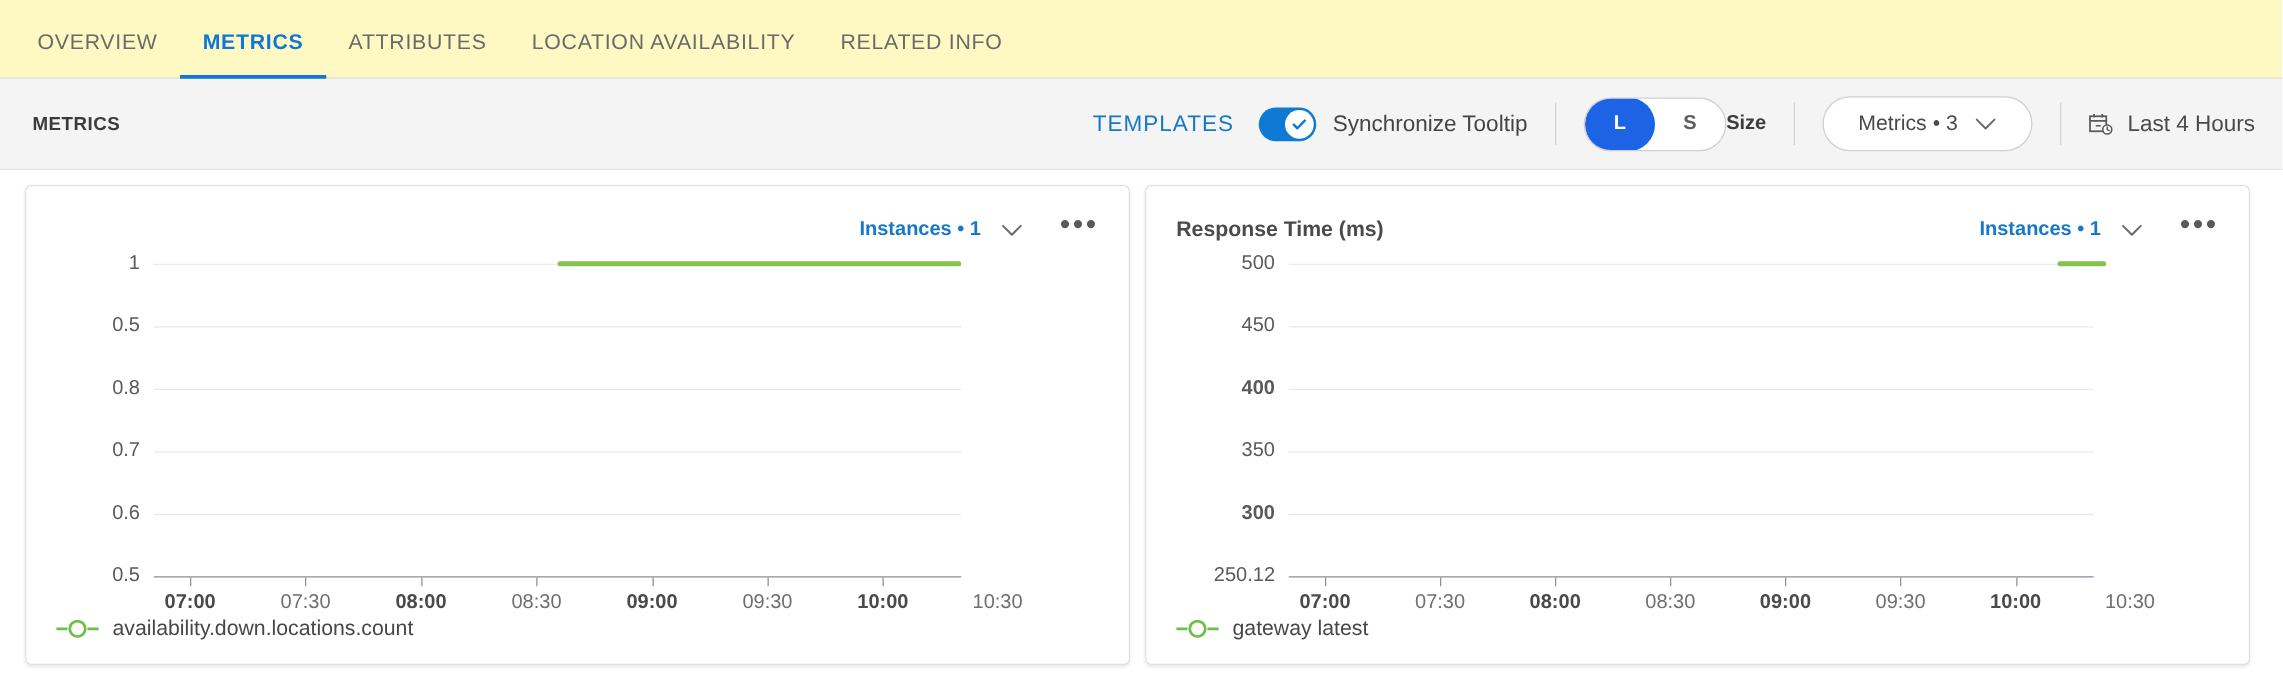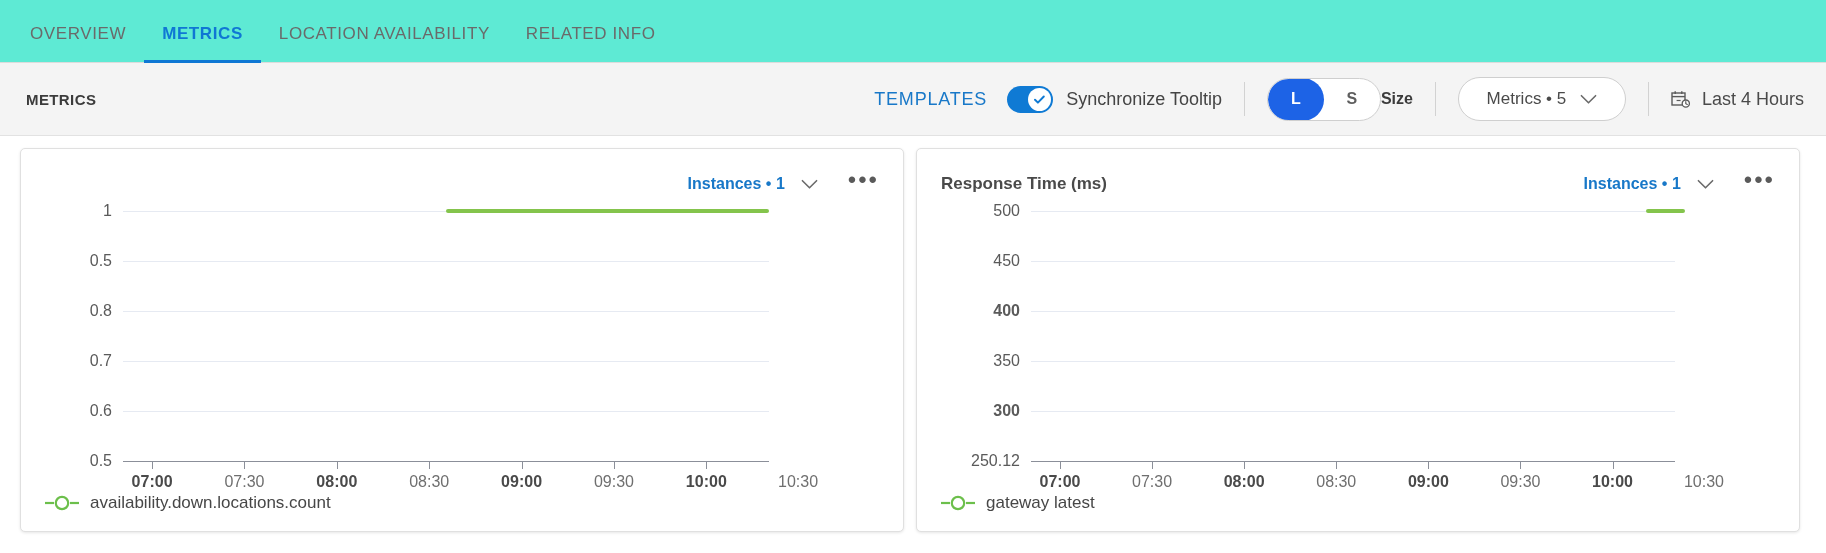--- a/index.html
+++ b/index.html
@@ -7,21 +7,21 @@
     margin: 0; padding: 0;
     width: 1826px; height: 553px;
     background: #ffffff;
     font-family: "Liberation Sans", sans-serif;
     overflow: hidden;
   }
 
   
   .tabbar {
     height: 63px;
-    background: #5eead4;
+    background: #fef9c3;
     display: flex;
     align-items: flex-end;
     padding: 16px 0 0 12px;
     border-bottom: 1px solid #dcdcdc;
     position: relative;
   }
   .tab {
     font-size: 17px;
     letter-spacing: .6px;
     color: #6a6a6a;
@@ -265,20 +265,21 @@
     font-size: 17px;
     color: #474747;
   }
 </style>
 </head>
 <body>
 
 <div class="tabbar">
   <div class="tab">OVERVIEW</div>
   <div class="tab active">METRICS</div>
+  <div class="tab">ATTRIBUTES</div>
   <div class="tab">LOCATION AVAILABILITY</div>
   <div class="tab">RELATED INFO</div>
 </div>
 
 <div class="toolbar">
   <div class="toolbar-title">METRICS</div>
   <div class="toolbar-spacer"></div>
 
   <div class="templates-link">TEMPLATES</div>
 
@@ -295,21 +296,21 @@
 
   <div class="seg">
     <div class="seg-item on">L</div>
     <div class="seg-item">S</div>
   </div>
   <div class="seg-caption">Size</div>
 
   <div class="divider"></div>
 
   <div class="pill">
-    <span>Metrics • 5</span>
+    <span>Metrics • 3</span>
     <svg width="17" height="11" viewBox="0 0 18 11">
       <path d="M1.5 1.5 L9 9 L16.5 1.5" fill="none" stroke="#6a6a6a" stroke-width="1.7" stroke-linecap="round" stroke-linejoin="round"></path>
     </svg>
   </div>
 
   <div class="divider"></div>
 
   <div class="time-range">
     <svg width="20" height="19" viewBox="0 0 20 19">
       <rect x="1" y="3" width="13" height="12" fill="none" stroke="#5a5a5a" stroke-width="1.4"></rect>

